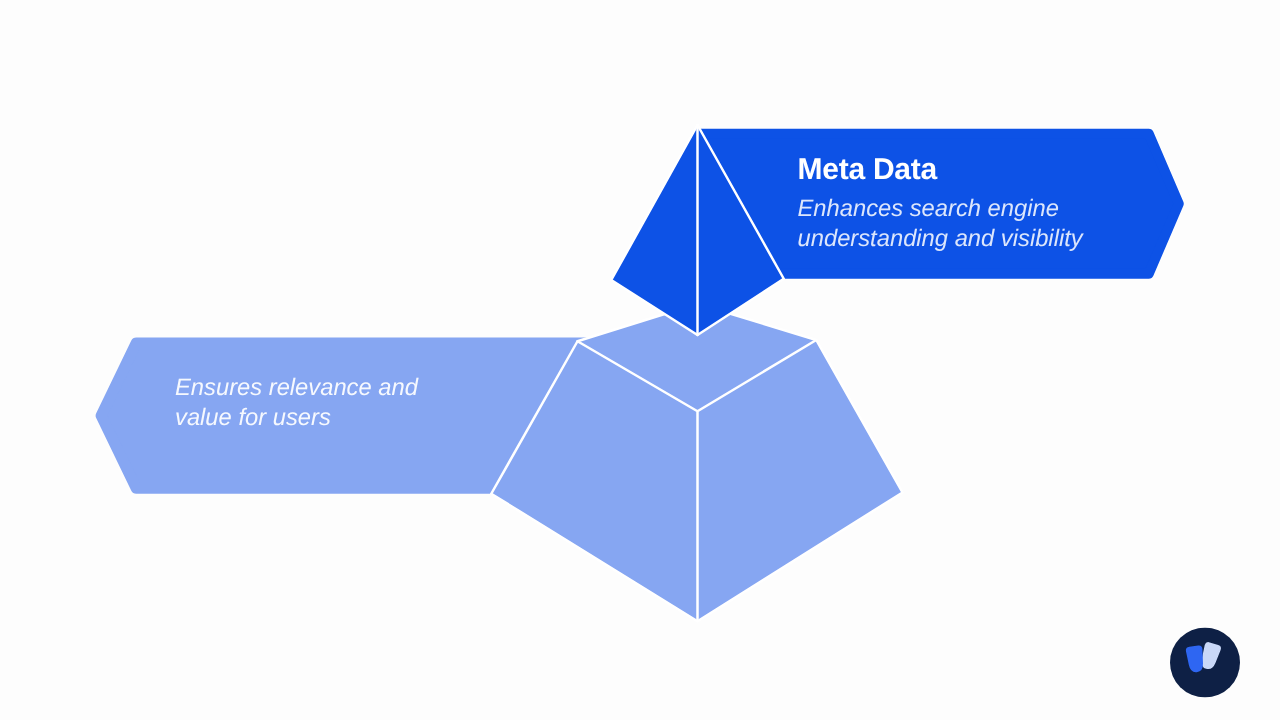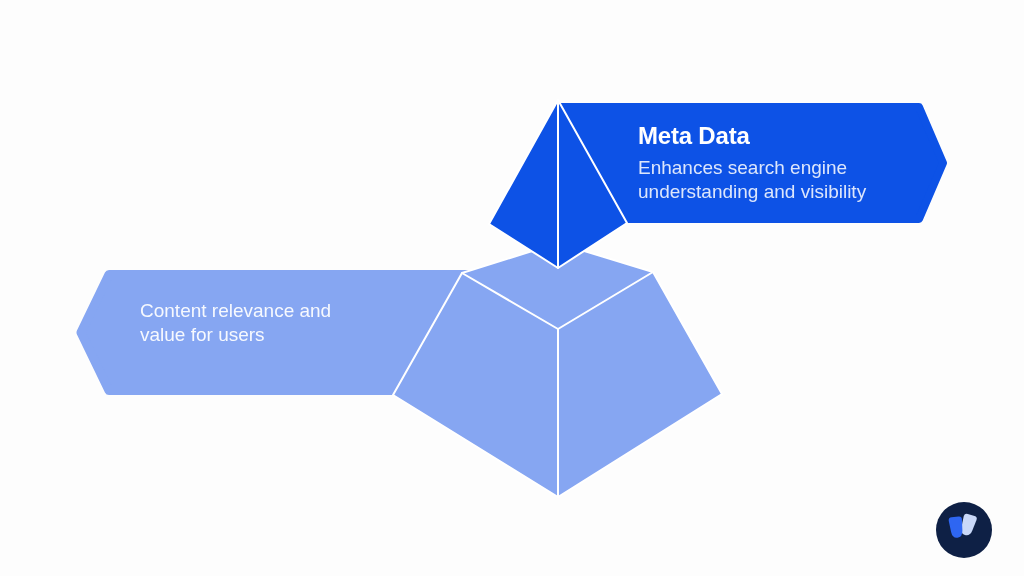--- a/index.html
+++ b/index.html
@@ -29,20 +29,21 @@
     font-size: 24px;
     font-weight: 700;
     line-height: 32px;
     letter-spacing: -0.2px;
   }
   .label-desc {
     font-size: 19px;
     line-height: 24px;
     margin-top: 4px;
     font-weight: 400;
+    font-style: italic;
   }
   .label-meta {
     left: 638px;
     top: 109px;
     width: 300px;
   }
   .label-meta .label-desc {
     color: rgba(255, 255, 255, 0.86);
     max-width: 300px;
   }
@@ -84,21 +85,21 @@
       <line x1="558" y1="89" x2="558" y2="257" stroke-width="2" stroke="#ffffff"></line>
     </g>
   </svg>
 
   <div class="label label-meta">
     <div class="label-title">Meta Data</div>
     <div class="label-desc">Enhances search engine understanding and visibility</div>
   </div>
 
   <div class="label label-content">
-    <div class="label-desc">Content relevance and value for users</div>
+    <div class="label-desc">Ensures relevance and value for users</div>
   </div>
 
   <div class="logo">
     <svg width="56" height="56" viewBox="0 0 56 56">
       <circle cx="28" cy="28" r="28" fill="#0e2045"></circle>
       <path d="M0,3.2 Q0,0 3.2,0 L10.3,0 Q13.5,0 13.3,3.2 L12.4,14.5 Q11.8,21 6.6,21 Q1.6,21 1,14.5 Z" transform="translate(25.5,12.5) rotate(17 6.7 10)" fill="#c9d8f8"></path>
       <path d="M0,3.2 Q0,0 3.2,0 L10.3,0 Q13.5,0 13.3,3.2 L12.4,14.5 Q11.8,21 6.6,21 Q1.6,21 1,14.5 Z" transform="translate(13.5,14.8) rotate(-7 6.7 10)" fill="#2e66f2"></path>
     </svg>
   </div>
 

